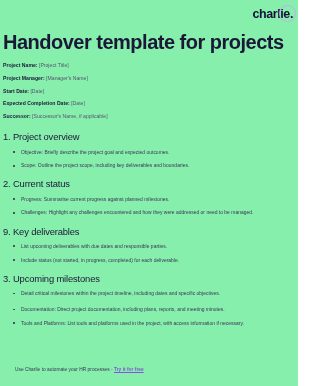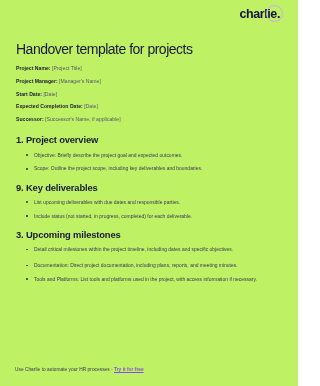--- a/index.html
+++ b/index.html
@@ -12,23 +12,23 @@
     height: 386px;
     overflow: hidden;
     font-family: "Liberation Sans", sans-serif;
     color: #1e1b3a;
     position: relative;
   }
 
   .page {
     width: 298px;
     height: 386px;
-    background: #bef264;
+    background: #86efac;
     box-sizing: border-box;
-    padding: 0 16px;
+    padding: 0 3px;
     position: relative;
   }
 
   
   .logo-row {
     height: 28px;
     display: flex;
     align-items: center;
     justify-content: flex-end;
   }
@@ -53,45 +53,45 @@
     border: 1.6px solid #c9a9f5;
     box-sizing: border-box;
     pointer-events: none;
   }
   .logo .logo-dot {
     color: #14123a;
   }
 
   
   .doc-title {
-    font-size: 14px;
-    font-weight: 400;
+    font-size: 20px;
+    font-weight: 700;
     letter-spacing: -0.5px;
     color: #1b1736;
-    margin: 13px 0 8px 0;
+    margin: 3px 0 8px 0;
     line-height: 1.15;
   }
 
   
   .meta-list { margin: 0 0 12px 0; }
   .meta-row {
     font-size: 5.1px;
     line-height: 1.25;
     margin-bottom: 6.4px;
     color: #2a2647;
     letter-spacing: 0.02px;
   }
   .meta-label { font-weight: 700; color: #1b1736; }
   .meta-value { font-weight: 400; color: #56526f; }
 
   
   .section { margin-bottom: 9px; }
   .section-title {
     font-size: 9.4px;
-    font-weight: 700;
+    font-weight: 400;
     color: #1b1736;
     letter-spacing: -0.15px;
     margin: 0 0 6px 0;
     line-height: 1.2;
   }
   .bullets { margin: 0; padding: 0; list-style: none; }
   .bullet-item {
     position: relative;
     padding-left: 18px;
     font-size: 4.95px;
@@ -170,20 +170,27 @@
   </div>
 
   <div class="section">
     <h2 class="section-title">1. Project overview</h2>
     <ul class="bullets">
       <li class="bullet-item">Objective: Briefly describe the project goal and expected outcomes.</li>
       <li class="bullet-item">Scope: Outline the project scope, including key deliverables and boundaries.</li>
     </ul>
   </div>
 
+  <div class="section">
+    <h2 class="section-title">2. Current status</h2>
+    <ul class="bullets">
+      <li class="bullet-item">Progress: Summarise current progress against planned milestones.</li>
+      <li class="bullet-item">Challenges: Highlight any challenges encountered and how they were addressed or need to be managed.</li>
+    </ul>
+  </div>
 
   <div class="section">
     <h2 class="section-title">9. Key deliverables</h2>
     <ul class="bullets">
       <li class="bullet-item">List upcoming deliverables with due dates and responsible parties.</li>
       <li class="bullet-item">Include status (not started, in progress, completed) for each deliverable.</li>
     </ul>
   </div>
 
   <div class="section">

